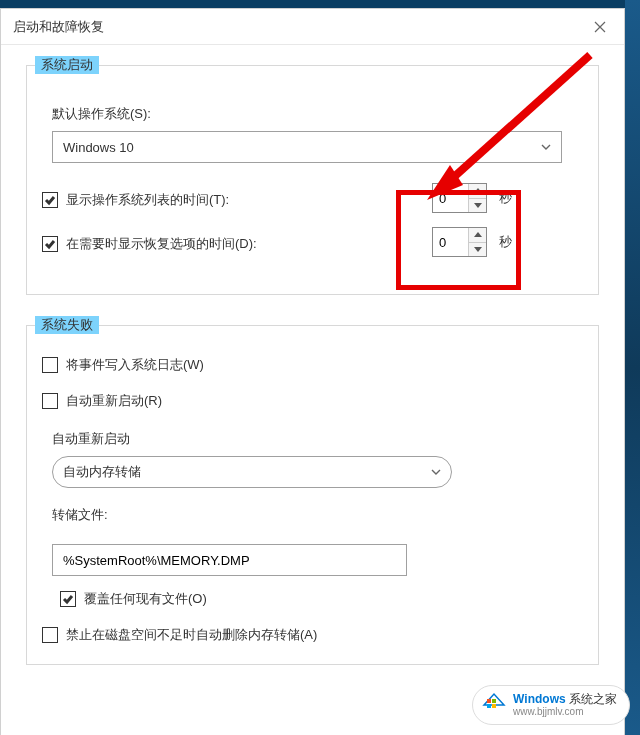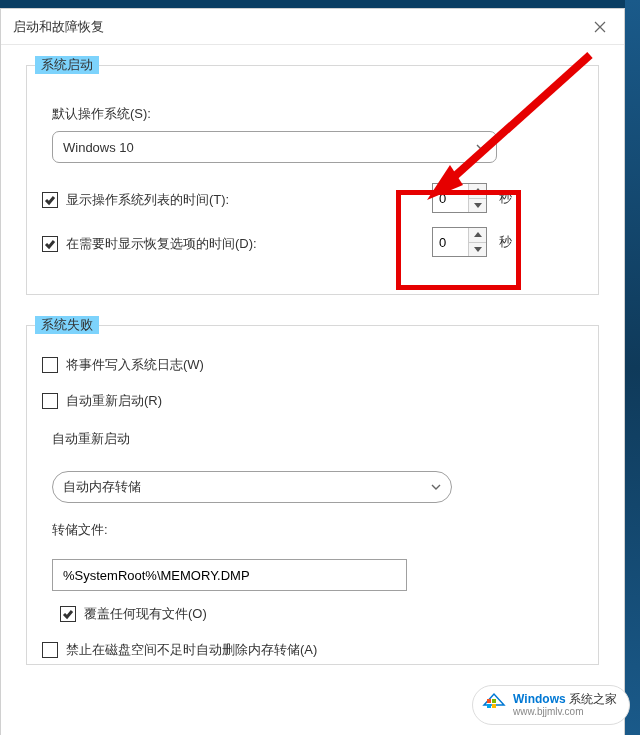--- a/index.html
+++ b/index.html
@@ -88,22 +88,21 @@
       border: 1px solid #a0a0a0;
       height: 32px;
       display: flex;
       align-items: center;
       padding: 0 10px;
       margin-left: 10px;
       position: relative;
       background: #fff;
     }
     .select-wrap.full {
-      width: 445px;
-      border-radius: 7px;
+      width: 510px;
     }
     .select-wrap.med {
       width: 400px;
     }
     .select-text {
       flex: 1;
       font-size: 13px;
       color: #333;
     }
     .chevron {
@@ -351,21 +350,21 @@
         <span class="checkbox-label">将事件写入系统日志(W)</span>
       </div>
 
       <div class="checkbox-row">
         <span class="checkbox"></span>
         <span class="checkbox-label">自动重新启动(R)</span>
       </div>
 
       <div class="label-row label-indent" style="margin-top:20px;">自动重新启动</div>
 
-      <div class="select-wrap med" style="margin-top:23px;border-radius:16px;">
+      <div class="select-wrap med" style="margin-top:8px;border-radius:16px;">
         <span class="select-text">自动内存转储</span>
         <span class="chevron">
           <svg viewBox="0 0 10 10">
               <path d="M1 3 L5 7 L9 3" stroke="#666" stroke-width="1.4" fill="none"></path>
             </svg>
         </span>
       </div>
 
       <div class="label-row label-indent" style="margin-top:18px;">转储文件:</div>
 

